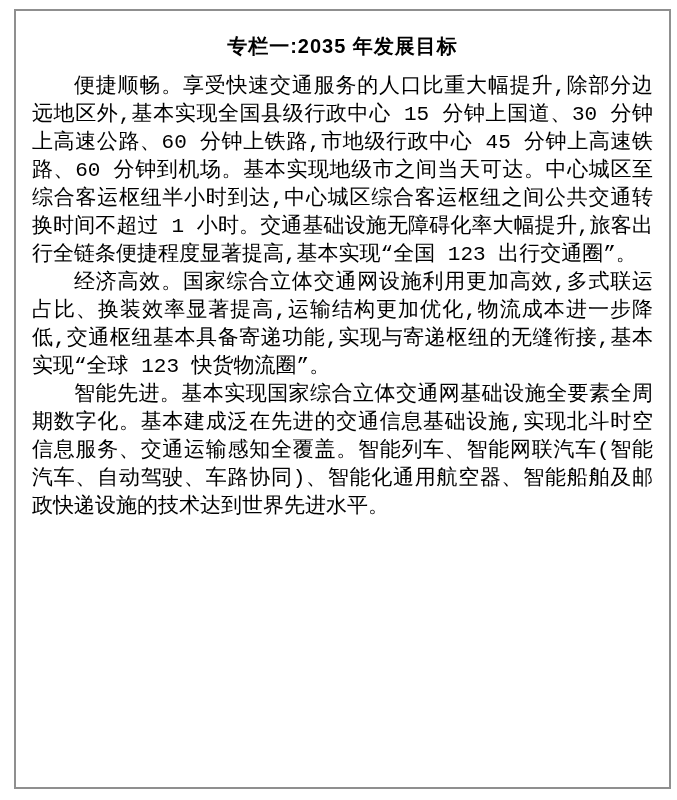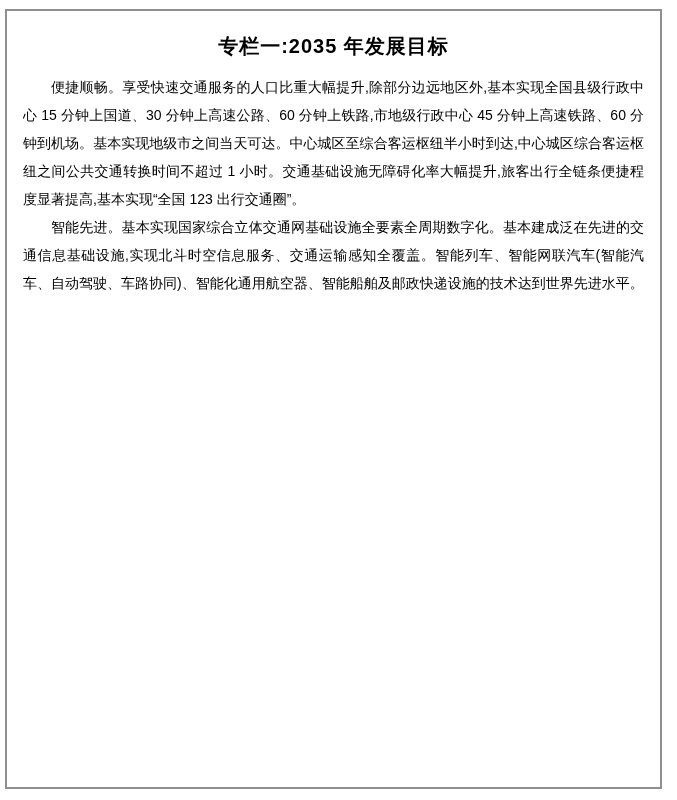--- a/index.html
+++ b/index.html
@@ -8,52 +8,53 @@
   }
   body {
     width: 677px;
     height: 800px;
     background: #ffffff;
     position: relative;
     overflow: hidden;
   }
   .column-box {
     position: absolute;
-    left: 5px;
+    left: 14px;
     top: 9px;
     width: 657px;
     height: 780px;
     box-sizing: border-box;
     border: 2px solid #8f8f8f;
     background: #ffffff;
     padding: 22px 16px 0 16px;
   }
   .column-title {
     margin: 0 0 14px 0;
     font-family: "Liberation Sans", sans-serif;
     font-weight: bold;
     font-size: 20px;
     line-height: 26px;
     text-align: center;
     color: #000000;
     letter-spacing: 1px;
   }
   .column-body p {
     margin: 0;
-    font-family: Liberation Sans, sans-serif;
-    font-size: 14px;
+    font-family: Liberation Mono, monospace;
+    font-size: 21px;
     line-height: 28px;
     color: #000000;
     text-align: justify;
     text-justify: inter-ideograph;
     text-indent: 2em;
   }
 </style>
 </head>
 <body>
 
 <div class="column-box">
   <h1 class="column-title">专栏一:2035 年发展目标</h1>
   <div class="column-body">
     <p>便捷顺畅。享受快速交通服务的人口比重大幅提升,除部分边远地区外,基本实现全国县级行政中心 15 分钟上国道、30 分钟上高速公路、60 分钟上铁路,市地级行政中心 45 分钟上高速铁路、60 分钟到机场。基本实现地级市之间当天可达。中心城区至综合客运枢纽半小时到达,中心城区综合客运枢纽之间公共交通转换时间不超过 1 小时。交通基础设施无障碍化率大幅提升,旅客出行全链条便捷程度显著提高,基本实现“全国 123 出行交通圈”。</p>
+    <p>经济高效。国家综合立体交通网设施利用更加高效,多式联运占比、换装效率显著提高,运输结构更加优化,物流成本进一步降低,交通枢纽基本具备寄递功能,实现与寄递枢纽的无缝衔接,基本实现“全球 123 快货物流圈”。</p>
     <p>智能先进。基本实现国家综合立体交通网基础设施全要素全周期数字化。基本建成泛在先进的交通信息基础设施,实现北斗时空信息服务、交通运输感知全覆盖。智能列车、智能网联汽车(智能汽车、自动驾驶、车路协同)、智能化通用航空器、智能船舶及邮政快递设施的技术达到世界先进水平。</p>
   </div>
 </div>
 
 </body></html>

